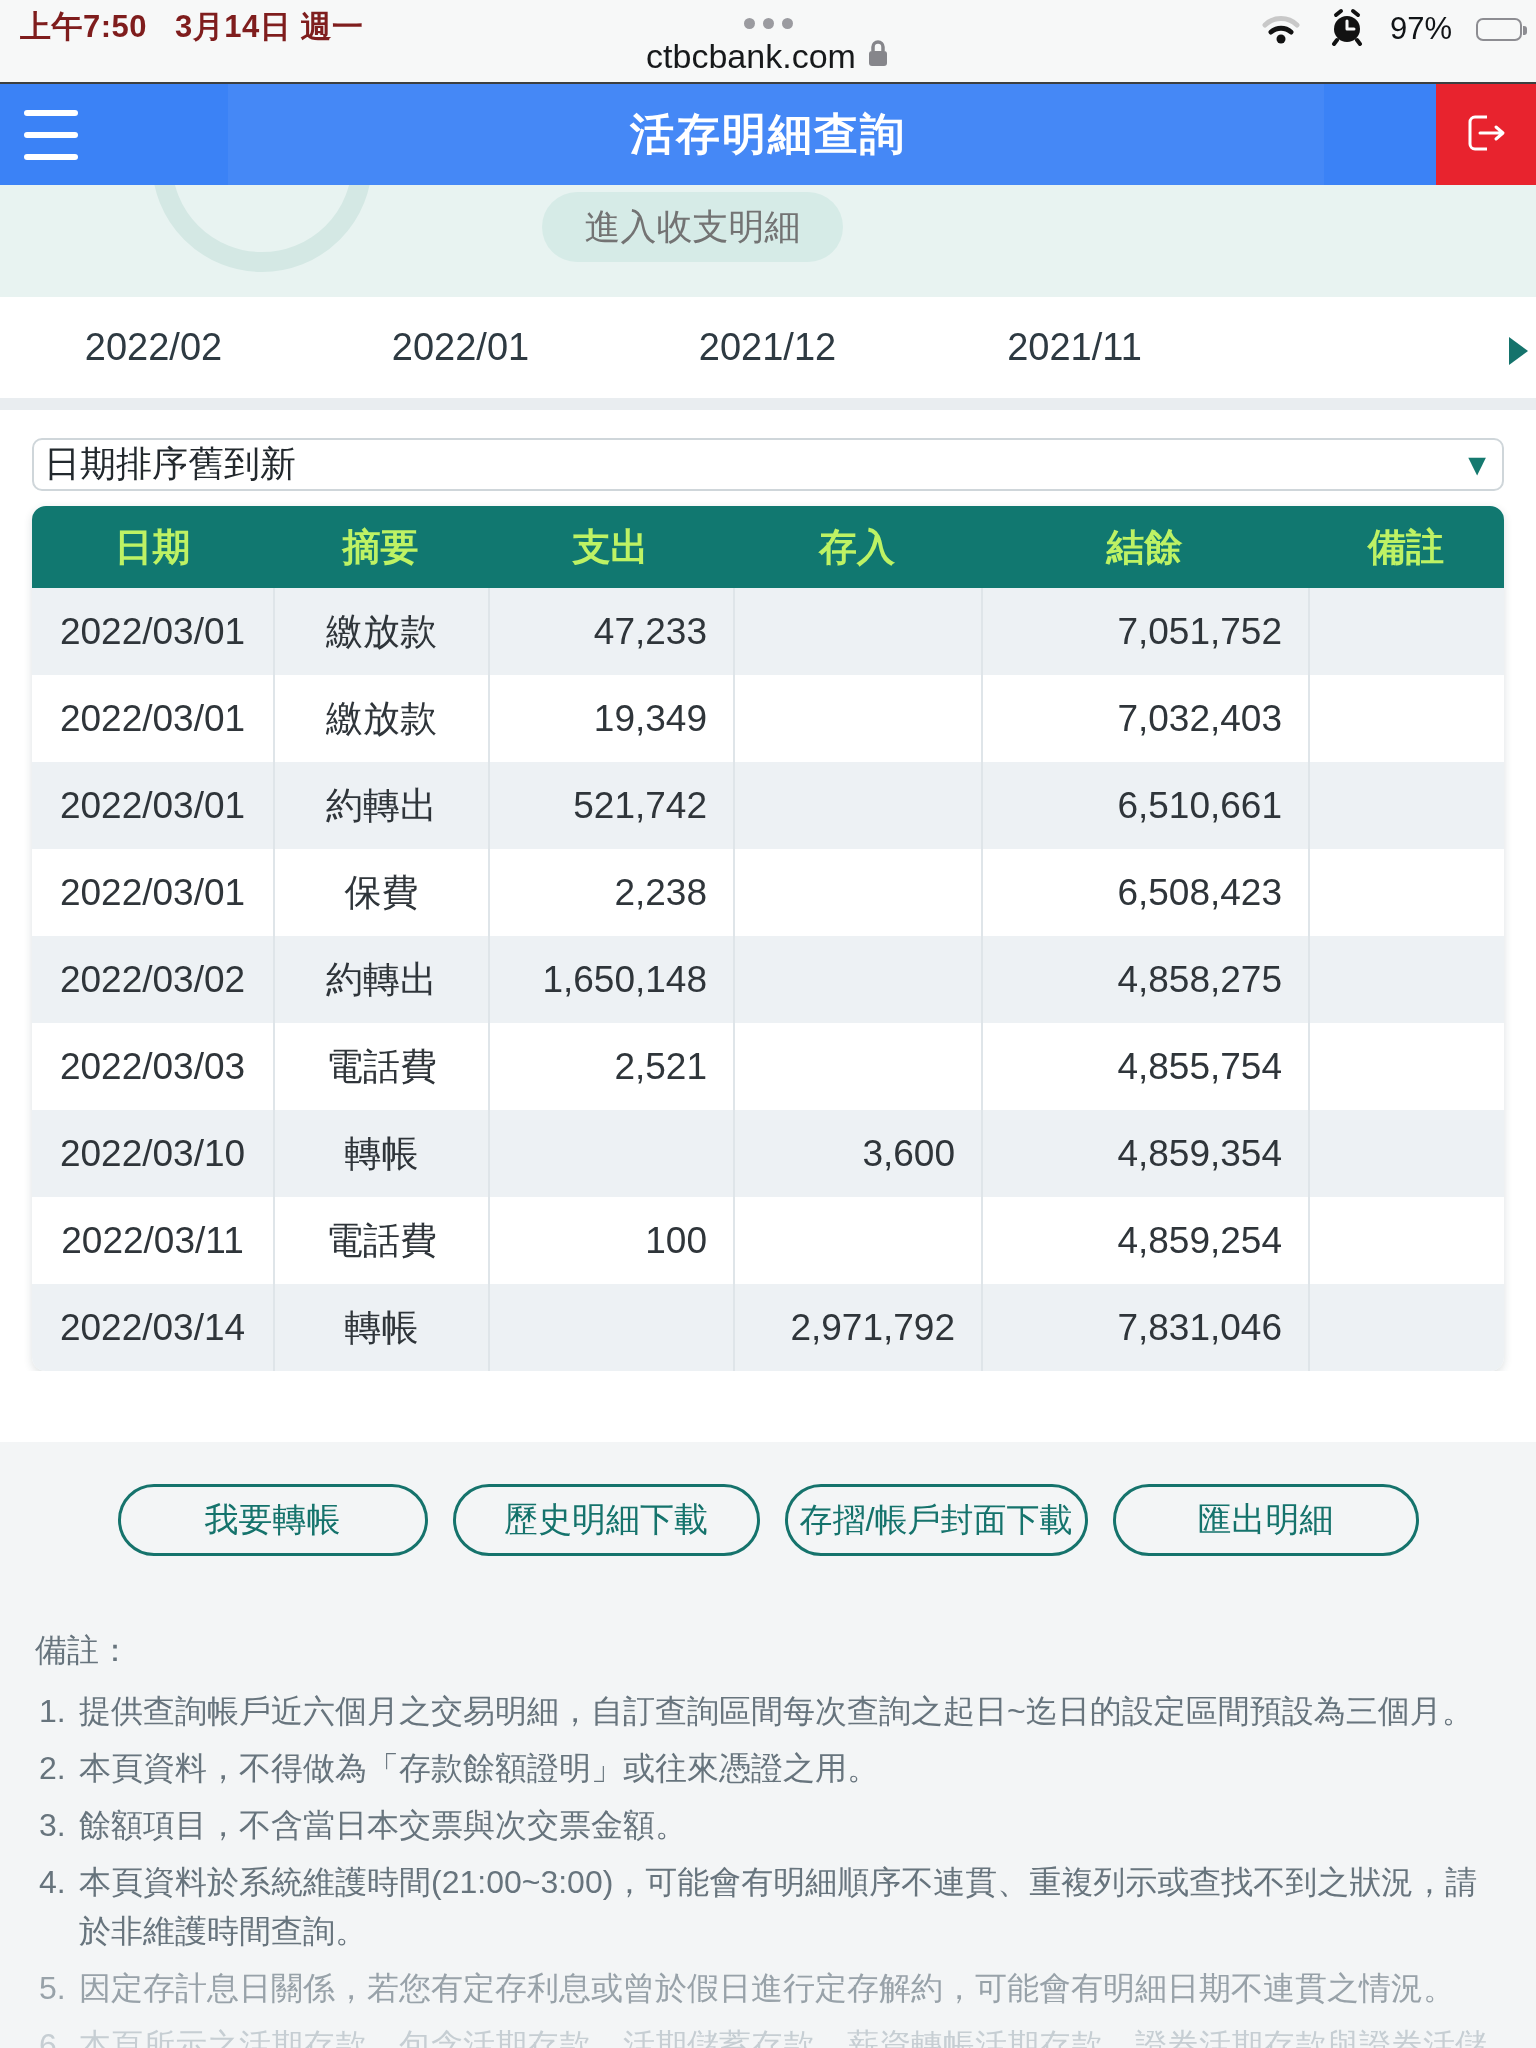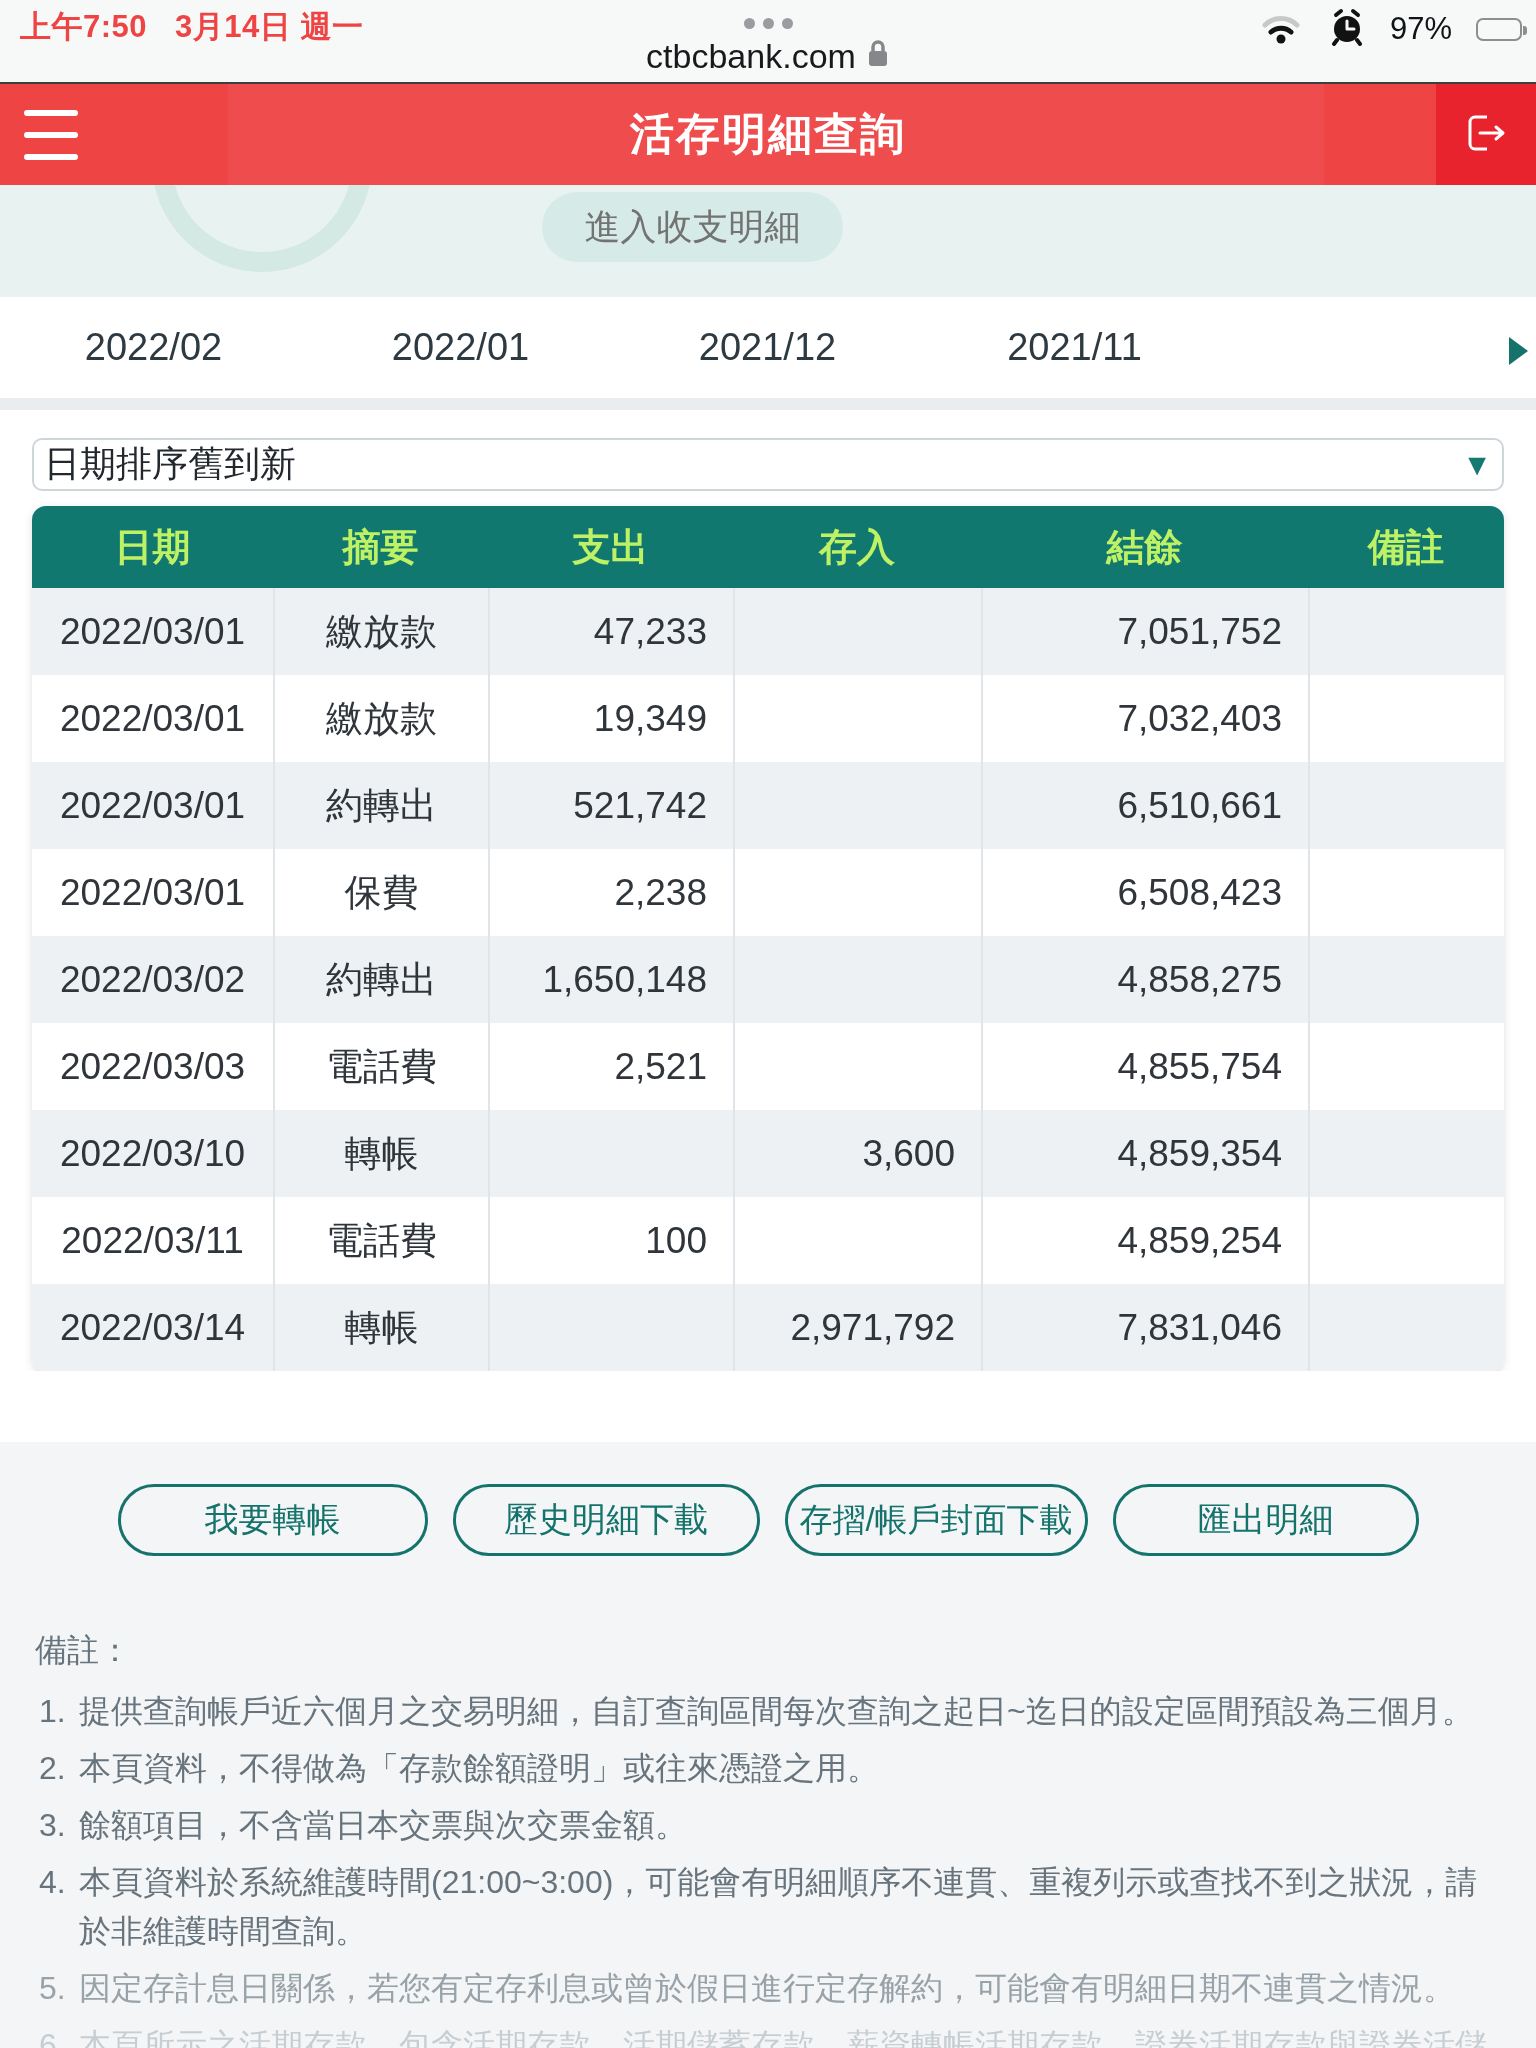--- a/index.html
+++ b/index.html
@@ -5,34 +5,34 @@
   * { margin:0; padding:0; box-sizing:border-box; }
   html,body { background:#ffffff; }
   body { font-family:"Liberation Sans", sans-serif; }
   .page { position:relative; width:1536px; height:2048px; overflow:hidden;
           display:flex; flex-direction:column; background:#ffffff; margin:0 auto; }
 
   
   .status-area { height:84px; background:#f7f8f8; position:relative;
                  border-bottom:2px solid #3c3f40; flex:none; }
   .status-row { position:absolute; top:6px; left:0; right:0; height:30px; }
-  .status-left { position:absolute; left:20px; top:0; font-size:31px; font-weight:700; color:#ef4444; letter-spacing:.5px; }
+  .status-left { position:absolute; left:20px; top:0; font-size:31px; font-weight:700; color:#7f1d1d; letter-spacing:.5px; }
   .status-left span + span { margin-left:28px; }
   .status-dots { position:absolute; left:0; right:0; top:12px; display:flex; justify-content:center; gap:8px; }
   .status-dots i { width:11px; height:11px; border-radius:50%; background:#9b9ba0; }
   .status-right { position:absolute; right:14px; top:2px; display:flex; align-items:center; gap:24px; }
   .battery-pct { font-size:31px; color:#111417; }
   .battery { position:relative; width:46px; height:23px; border:2px solid #8d8d92; border-radius:7px; padding:2px; }
   .battery .level { height:100%; width:88%; background:#121212; border-radius:3px; }
   .battery .tip { position:absolute; right:-7px; top:6px; width:4px; height:9px; background:#8d8d92; border-radius:0 3px 3px 0; }
   .url-row { position:absolute; bottom:6px; left:0; right:0; display:flex; justify-content:center; align-items:center; gap:10px;
              font-size:34px; color:#17191b; }
 
   
-  .app-header { height:101px; background:#ef4444; position:relative; flex:none; }
+  .app-header { height:101px; background:#3b82f6; position:relative; flex:none; }
   .title-hit { position:absolute; left:228px; width:1096px; top:0; bottom:0; background:rgba(255,255,255,.05); }
   .hamburger { position:absolute; left:24px; top:50%; transform:translateY(-50%); width:54px; cursor:pointer; }
   .hamburger i { display:block; width:54px; height:6px; background:#ffffff; border-radius:3px; margin:16px 0; }
   .app-title { position:absolute; left:0; right:0; top:0; bottom:0; display:flex; align-items:center; justify-content:center;
                color:#ffffff; font-size:44px; font-weight:700; letter-spacing:2px; }
   .logout-btn { position:absolute; right:0; top:0; width:100px; height:101px; background:#e8232e; border:none;
                 display:flex; align-items:center; justify-content:center; cursor:pointer; }
 
   
   .hero { height:112px; background:#e8f3f1; position:relative; overflow:hidden; flex:none; }

